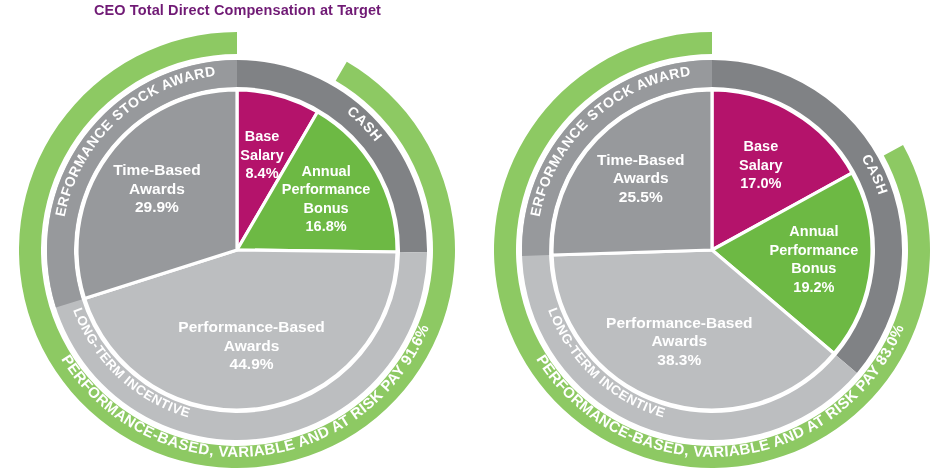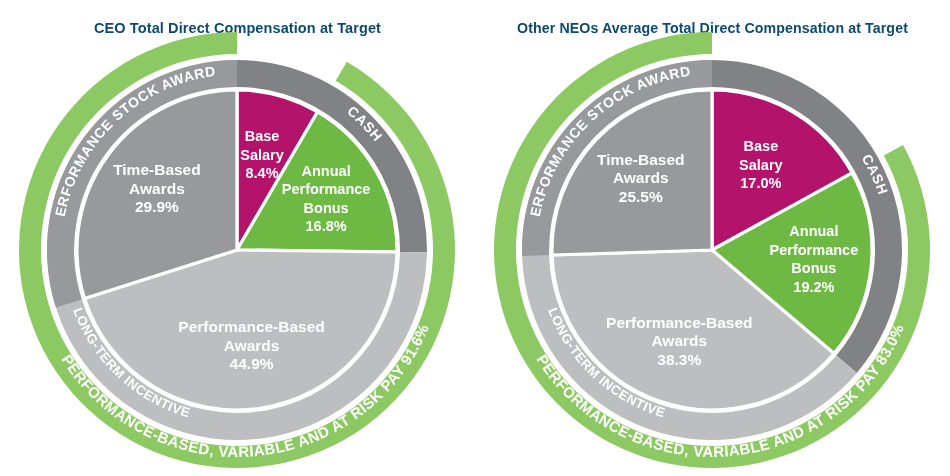--- a/index.html
+++ b/index.html
@@ -1,22 +1,22 @@
 <!DOCTYPE html>
 <html><head>
 <meta charset="utf-8">
 <style>
   html,body{margin:0;padding:0;background:#ffffff;}
   body{width:950px;height:476px;overflow:hidden;font-family:"Liberation Sans",sans-serif;}
   #wrap{position:relative;width:950px;height:476px;display:flex;}
   .panel{position:relative;width:475px;height:476px;}
   .chart-title{
-    position:absolute;top:20px;left:0;width:475px;text-align:center;
+    position:absolute;top:2px;left:0;width:475px;text-align:center;
     font-family:"Liberation Sans",sans-serif;
-    font-size:14.5px;font-weight:bold;color:#0c4a6e;letter-spacing:.1px;
+    font-size:14.5px;font-weight:bold;color:#701a75;letter-spacing:.1px;
     white-space:nowrap;
   }
   .panel.right .chart-title{font-size:14.2px;}
   svg{position:absolute;left:0;top:24px;display:block;}
   .slice-label{
     font-family:"Liberation Sans",sans-serif;
     fill:#ffffff;font-size:15.5px;font-weight:bold;text-anchor:middle;
   }
   .slice-label.small{font-size:14.5px;}
   .ring-label{
@@ -53,21 +53,20 @@
         <text x="251.59419605439285" y="308.1205862269786" class="slice-label"><tspan x="251.59419605439285" dy="0">Performance-Based</tspan><tspan x="251.59419605439285" dy="18.5">Awards</tspan><tspan x="251.59419605439285" dy="18.5">44.9%</tspan></text>
         <text x="156.9290908139571" y="151.4398642238556" class="slice-label"><tspan x="156.9290908139571" dy="0">Time-Based</tspan><tspan x="156.9290908139571" dy="18.5">Awards</tspan><tspan x="156.9290908139571" dy="18.5">29.9%</tspan></text>
         <text class="ring-label"><textPath href="#ceo-cashpath" startOffset="50%" xlink:href="#ceo-cashpath" text-anchor="middle">CASH</textPath></text>
         <text class="ring-label"><textPath href="#ceo-psapath" startOffset="50%" xlink:href="#ceo-psapath" text-anchor="middle">PERFORMANCE STOCK AWARDS</textPath></text>
         <text class="ring-label lti"><textPath href="#ceo-ltipath" startOffset="50%" xlink:href="#ceo-ltipath" text-anchor="middle">LONG-TERM INCENTIVE</textPath></text>
         <text class="ring-label outer"><textPath href="#ceo-outerpath" startOffset="50%" xlink:href="#ceo-outerpath" text-anchor="middle">PERFORMANCE-BASED, VARIABLE AND AT RISK PAY 91.6%</textPath></text>
       </svg>
   </div>
 
   <div class="panel right">
-    <div class="chart-title">Other NEOs Average Total Direct Compensation at Target</div>
     <svg id="svg-neos" width="475" height="452" viewBox="0 0 475 452">
         <defs>
           <path id="neos-cashpath" d="M 347.8261677579919 89.91983781580271 A 175.5 175.5 0 0 1 412.46403310026847 229.55289856144242" fill="none"></path>
           <path id="neos-psapath" d="M 65.3350960712171 189.51149826148327 A 175.5 175.5 0 0 1 212.5751207815086 52.20795393585439" fill="none"></path>
           <path id="neos-ltipath" d="M 73.023637672859 285.6825150103292 A 174.5 174.5 0 0 0 188.90128140993366 393.7401659412367" fill="none"></path>
           <path id="neos-outerpath" d="M 61.45404409561982 335.6932876962734 A 207 207 0 0 0 428.927057895325 303.54356483709375" fill="none"></path>
         </defs>
         <path d="M 428.03485624956227 120.97769904582609 A 218 218 0 1 1 236.99999999999997 8 L 236.99999999999997 30 A 196 196 0 1 0 408.75610928859726 131.57627987606384 Z" fill="#8DC963"></path>
         <path d="M 237 36 A 190 190 0 0 1 381.8640770921751 348.9406326981944 L 361.278129294866 331.4701217358194 A 163 163 0 0 0 237 63 Z" fill="#808285"></path>
         <path d="M 381.8640770921751 348.9406326981944 A 190 190 0 1 1 236.99999999999997 36 L 236.99999999999997 63 A 163 163 0 1 0 361.278129294866 331.4701217358194 Z" fill="#BCBEC0"></path>

